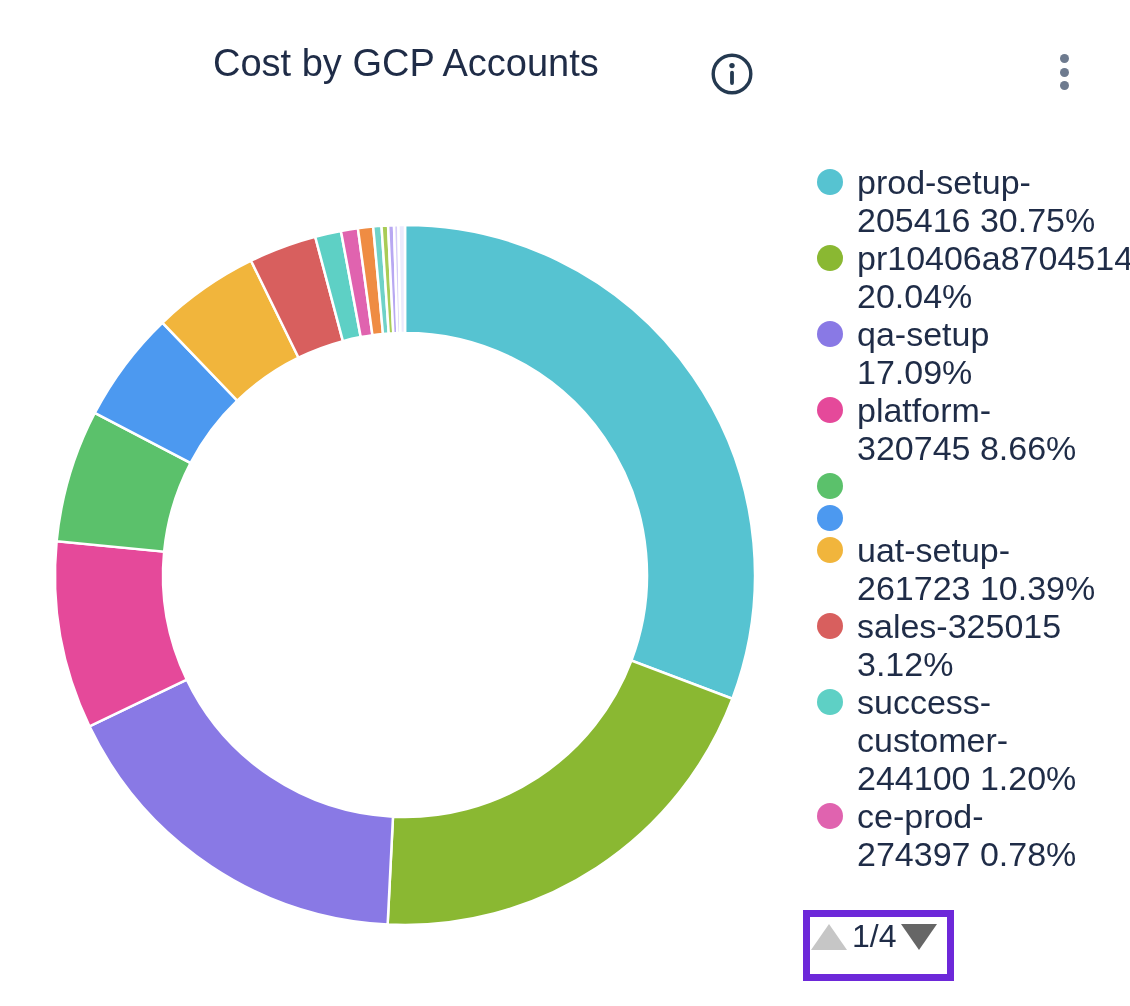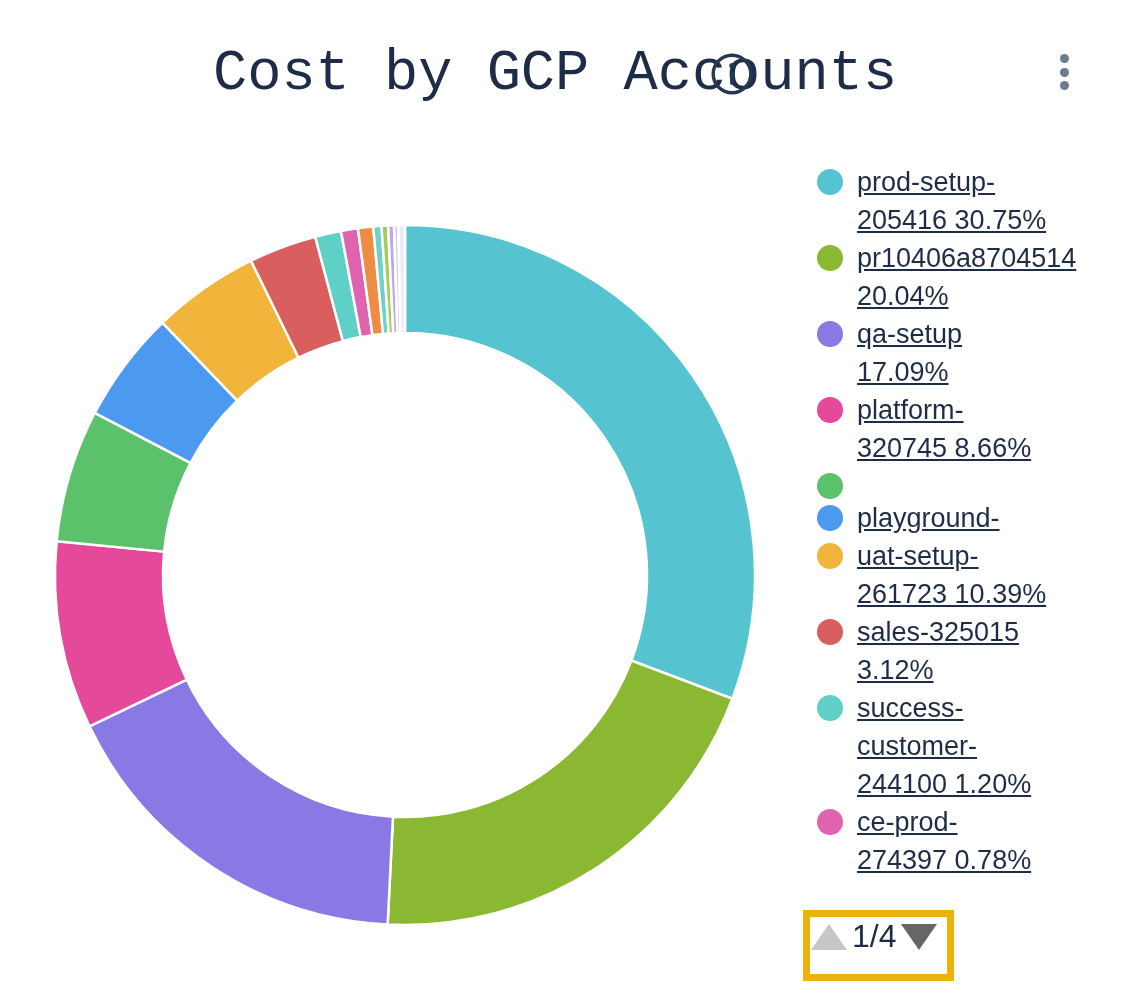--- a/index.html
+++ b/index.html
@@ -3,21 +3,21 @@
 <meta charset="utf-8">
 <style>
   html,body { margin:0; padding:0; background:#ffffff; }
   .widget {
     position:relative; width:1130px; height:1006px; background:#ffffff;
     font-family:"Liberation Sans", sans-serif; overflow:hidden;
   }
   
   .chart-title {
     position:absolute; left:213px; top:42px;
-    font-size:57px; font-weight:500; color:#1F2C47; white-space:nowrap;font-family:Liberation Mono, monospace;
+    font-size:38px; font-weight:500; color:#1F2C47; white-space:nowrap;
   }
   .info-icon { position:absolute; left:709px; top:51px; width:46px; height:46px; cursor:pointer; }
   .kebab {
     position:absolute; left:1056px; top:50px;
     display:flex; flex-direction:column; gap:4.5px; padding:4px; cursor:pointer;
   }
   .kebab .dot { width:9px; height:9px; border-radius:50%; background:#6E7B8F; }
 
   
   .donut-wrap { position:absolute; left:45px; top:215px; width:720px; height:720px; }
@@ -26,26 +26,26 @@
   
   .legend {
     position:absolute; left:817px; top:163px; width:313px; height:750px;
     overflow:hidden;
   }
   .legend-item { display:flex; align-items:flex-start; }
   .legend-dot {
     width:26px; height:26px; border-radius:50%;
     margin:6px 14px 0 0; flex:none;
   }
-  .legend-lines { font-size:27px; line-height:38px; color:#1F2C47; white-space:nowrap;text-decoration:underline; }
+  .legend-lines { font-size:34px; line-height:38px; color:#1F2C47; white-space:nowrap; }
 
   
   .pager-box {
     position:absolute; left:803px; top:910px; width:151px; height:71px;
-    border:7px solid #eab308; box-sizing:border-box; background:#ffffff;
+    border:7px solid #6d28d9; box-sizing:border-box; background:#ffffff;
     display:flex; align-items:flex-start; padding:3px 1px;
   }
   .pager-content { display:flex; align-items:center; gap:5px; }
   .tri-up {
     width:0; height:0; cursor:pointer;
     border-left:18px solid transparent; border-right:18px solid transparent;
     border-bottom:26px solid #C6C6C6;
   }
   .tri-down {
     width:0; height:0; cursor:pointer;
@@ -122,21 +122,20 @@
           <div>platform-</div>
           <div>320745 8.66%</div>
         </div>
       </div>
       <div class="legend-item">
         <span class="legend-dot" style="background: rgb(91, 193, 107);"></span>
       </div>
       <div class="legend-item">
         <span class="legend-dot" style="background: rgb(76, 153, 240);"></span>
         <div class="legend-lines">
-          <div>playground-</div>
         </div>
       </div>
       <div class="legend-item">
         <span class="legend-dot" style="background: rgb(241, 181, 60);"></span>
         <div class="legend-lines">
           <div>uat-setup-</div>
           <div>261723 10.39%</div>
         </div>
       </div>
       <div class="legend-item">

